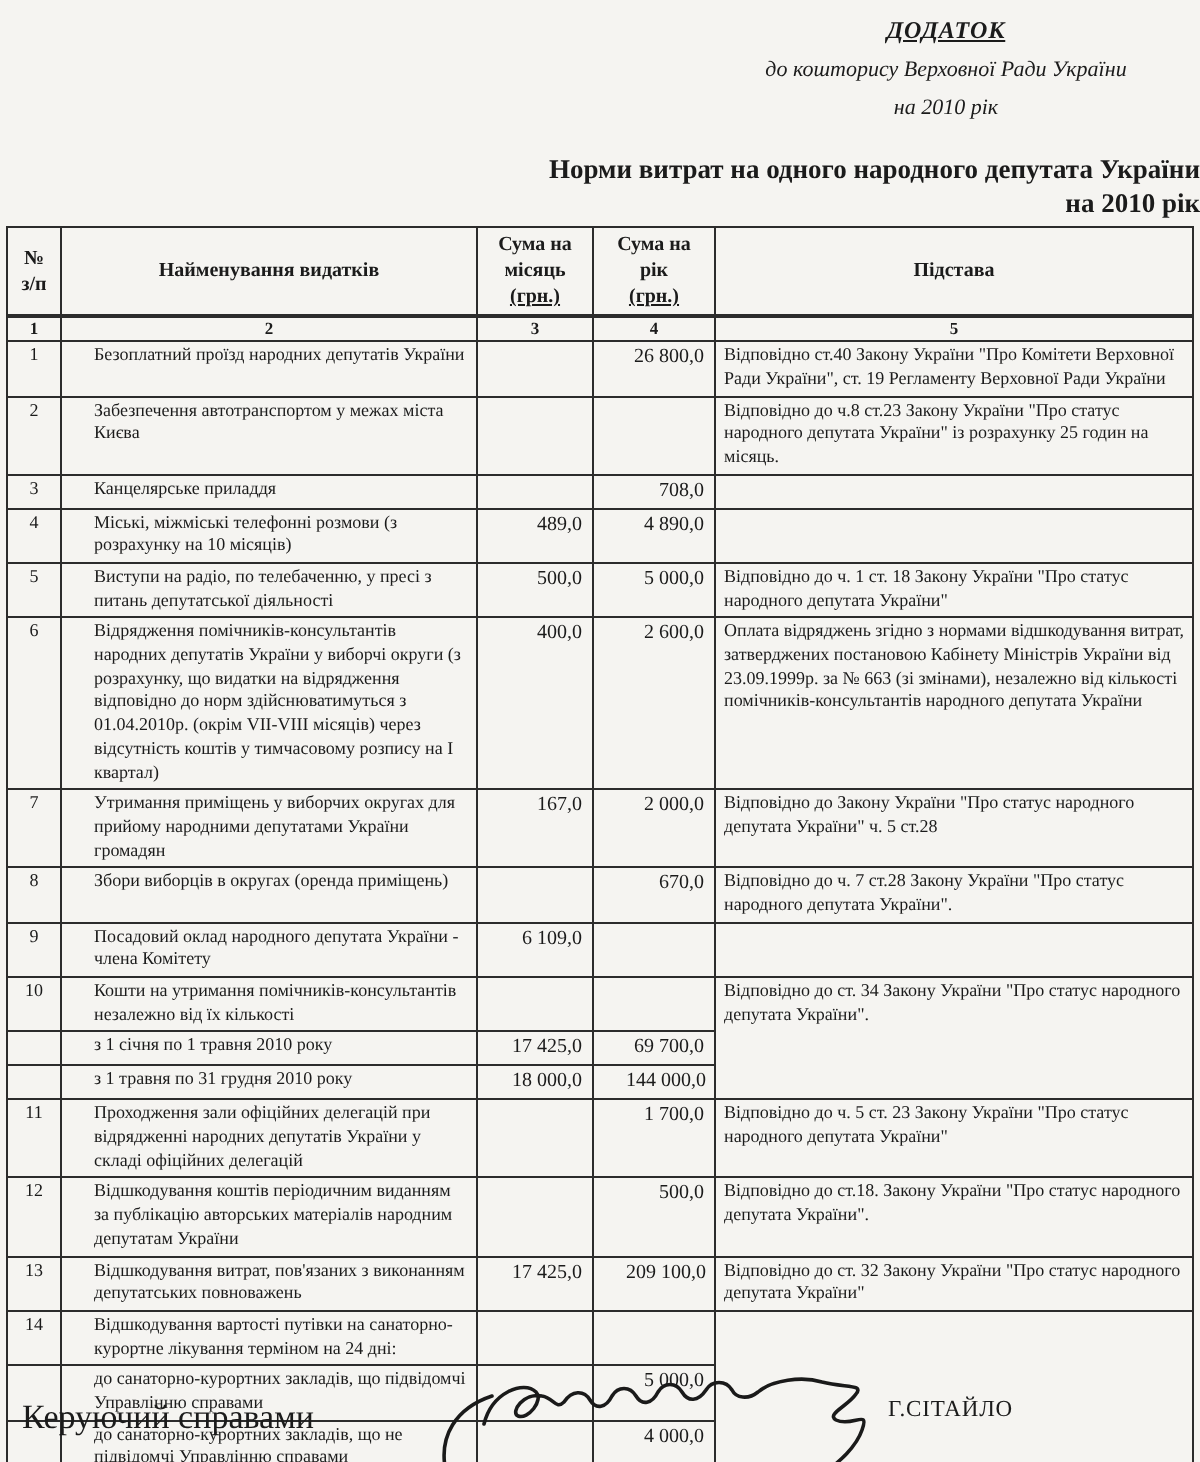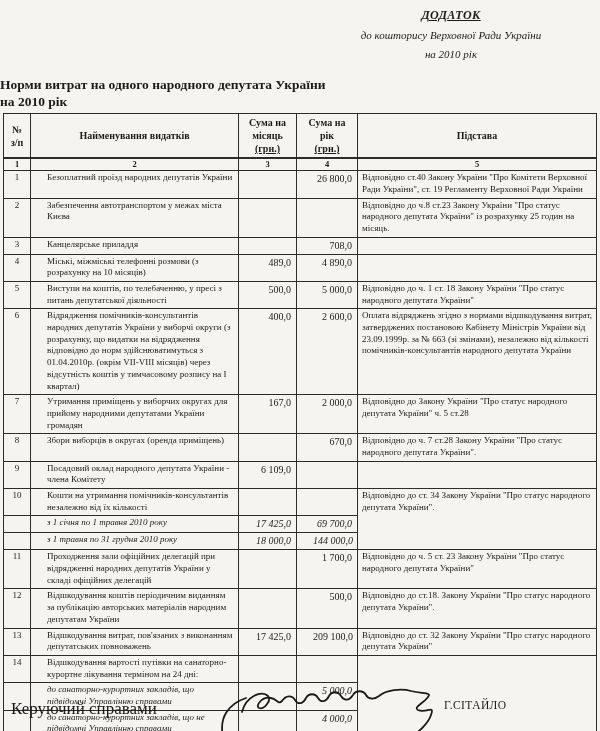--- a/index.html
+++ b/index.html
@@ -2,27 +2,27 @@
 <html><head>
 <meta charset="utf-8">
 <style>
   html,body{margin:0;padding:0;}
   body{
     width:600px;height:731px;position:relative;overflow:hidden;
     background:#f5f4f1;color:#1b1b1b;
     font-family:"Liberation Serif", serif;
   }
   .appendix{
-    position:absolute;top:5px;right:24px;width:250px;
+    position:absolute;top:5px;right:2px;width:250px;
     text-align:center;font-style:italic;font-size:11px;line-height:1.75;
   }
   .appendix .app-title{font-weight:bold;text-decoration:underline;font-size:12px;letter-spacing:.4px;}
   .doc-title{
     position:absolute;top:77px;left:0;width:100%;
-    text-align:left;font-weight:bold;font-size:13.5px;line-height:1.25;
+    text-align:right;font-weight:bold;font-size:13.5px;line-height:1.25;
   }
   table.norms{
     position:absolute;top:113px;left:3px;width:594px;
     border-collapse:collapse;table-layout:fixed;
     font-size:9px;line-height:1.3;
   }
   table.norms col.c-num{width:27px;}
   table.norms col.c-name{width:208px;}
   table.norms col.c-month{width:58px;}
   table.norms col.c-year{width:61px;}
@@ -30,21 +30,21 @@
   th{text-align:center;font-weight:bold;font-size:10px;line-height:1.3;white-space:pre-line;vertical-align:middle;padding:2px 1px;}
   th .unit{text-decoration:underline;font-weight:bold;}
   tr.colnum-row td{
     text-align:center;font-weight:bold;font-size:8.5px;padding:0 0 1px 0;line-height:1.2;
     border-top:2px solid #2c2c2c;
   }
   td.num-col{text-align:center;padding:1px 1px;}
   td.sum{text-align:right;padding-right:5px;font-size:10px;white-space:nowrap;padding-left:16px;}
   td.name-col{padding-left:16px;}
   td.basis-col{padding-left:4px;}
-  tr.italic td{font-style:italic;margin-left:12px;}
+  tr.italic td{margin-left:12px;}
   .footer-role{position:absolute;top:699px;left:11px;font-size:17px;}
   .footer-name{position:absolute;top:699px;left:444px;font-size:11.5px;letter-spacing:.4px;}
   .signature{position:absolute;top:684px;left:212px;width:270px;height:60px;}
 </style>
 </head>
 <body>
 
 <div class="appendix">
   <div class="app-title">ДОДАТОК</div>
   <div>до кошторису Верховної Ради України</div>
@@ -109,21 +109,21 @@
       </tr>
       <tr>
         <td class="num-col">4</td>
         <td class="name-col">Міські, міжміські телефонні розмови (з розрахунку на 10 місяців)</td>
         <td class="sum">489,0</td>
         <td class="sum">4 890,0</td>
         <td class="basis-col"></td>
       </tr>
       <tr>
         <td class="num-col">5</td>
-        <td class="name-col">Виступи на коштів, по телебаченню, у пресі з питань депутатської діяльності</td>
+        <td class="name-col">Виступи на радіо, по телебаченню, у пресі з питань депутатської діяльності</td>
         <td class="sum">500,0</td>
         <td class="sum">5 000,0</td>
         <td class="basis-col">Відповідно до ч. 1 ст. 18 Закону України "Про статус народного депутата України"</td>
       </tr>
       <tr>
         <td class="num-col">6</td>
         <td class="name-col">Відрядження помічників-консультантів народних депутатів України у виборчі округи (з розрахунку, що видатки на відрядження відповідно до норм здійснюватимуться з 01.04.2010р. (окрім VII-VIII місяців) через відсутність коштів у тимчасовому розпису на I квартал)</td>
         <td class="sum">400,0</td>
         <td class="sum">2 600,0</td>
         <td class="basis-col">Оплата відряджень згідно з нормами відшкодування витрат, затверджених постановою Кабінету Міністрів України від 23.09.1999р. за № 663  (зі змінами), незалежно від кількості помічників-консультантів народного депутата України</td>

